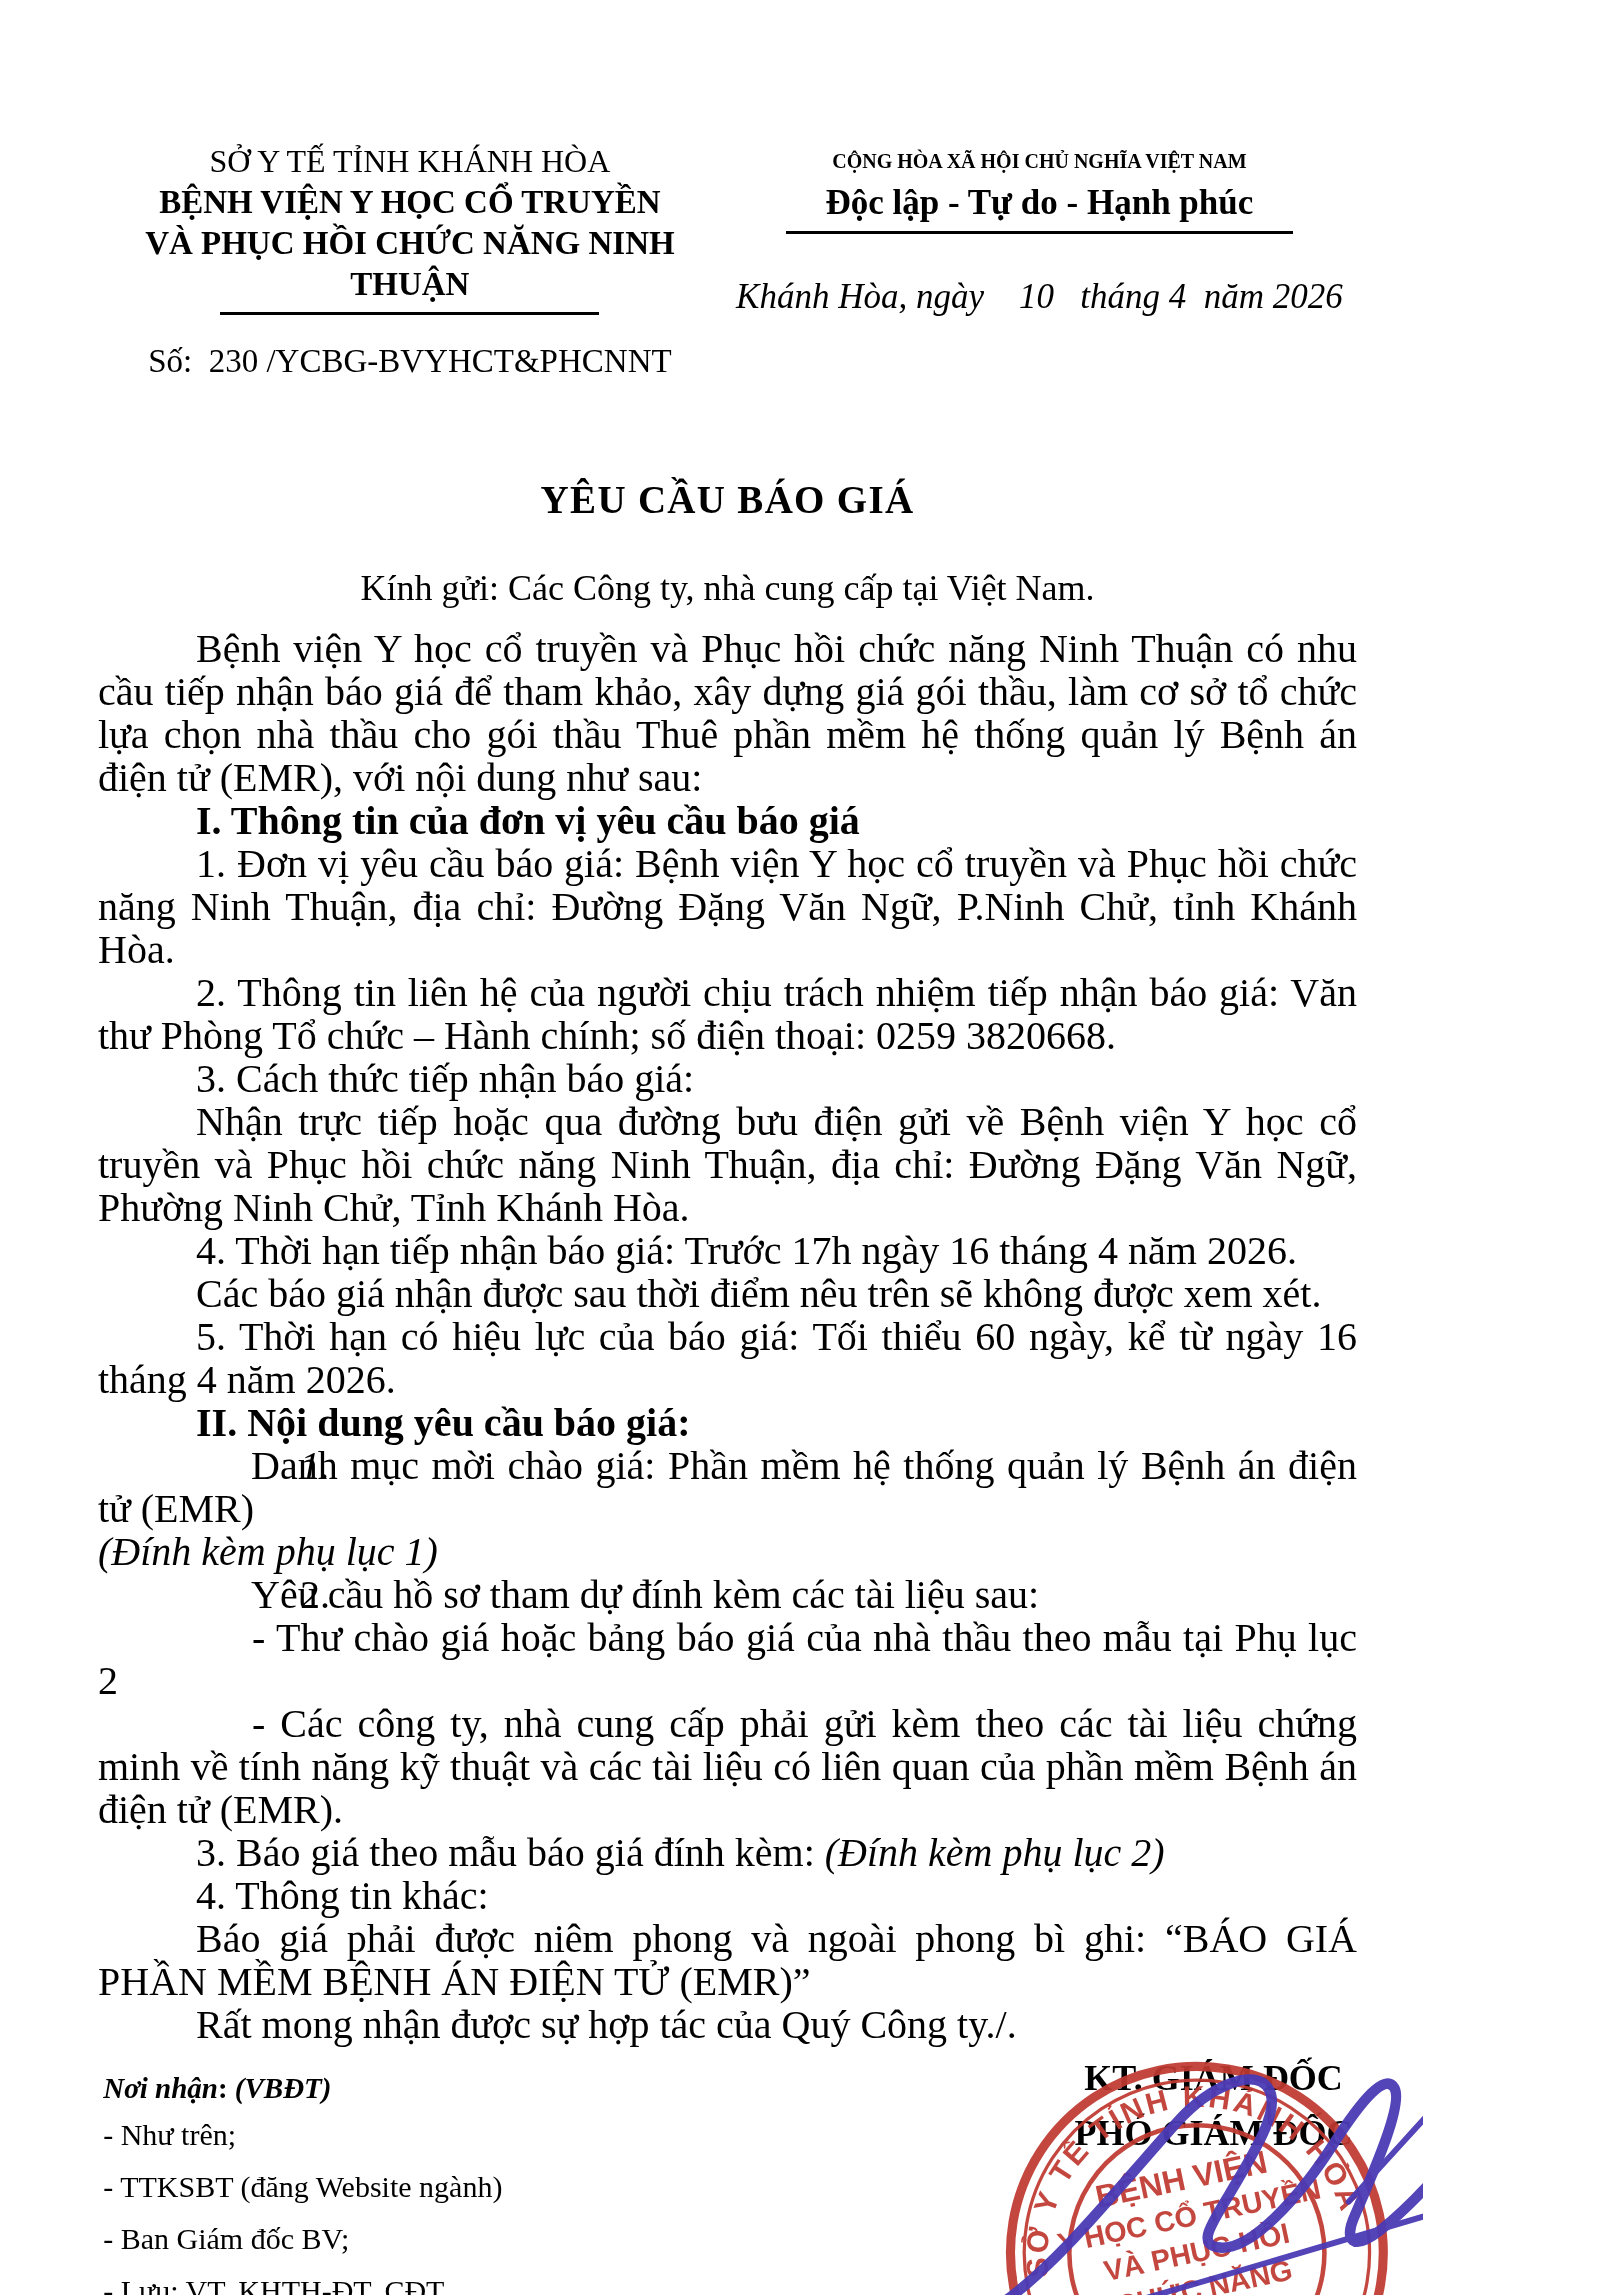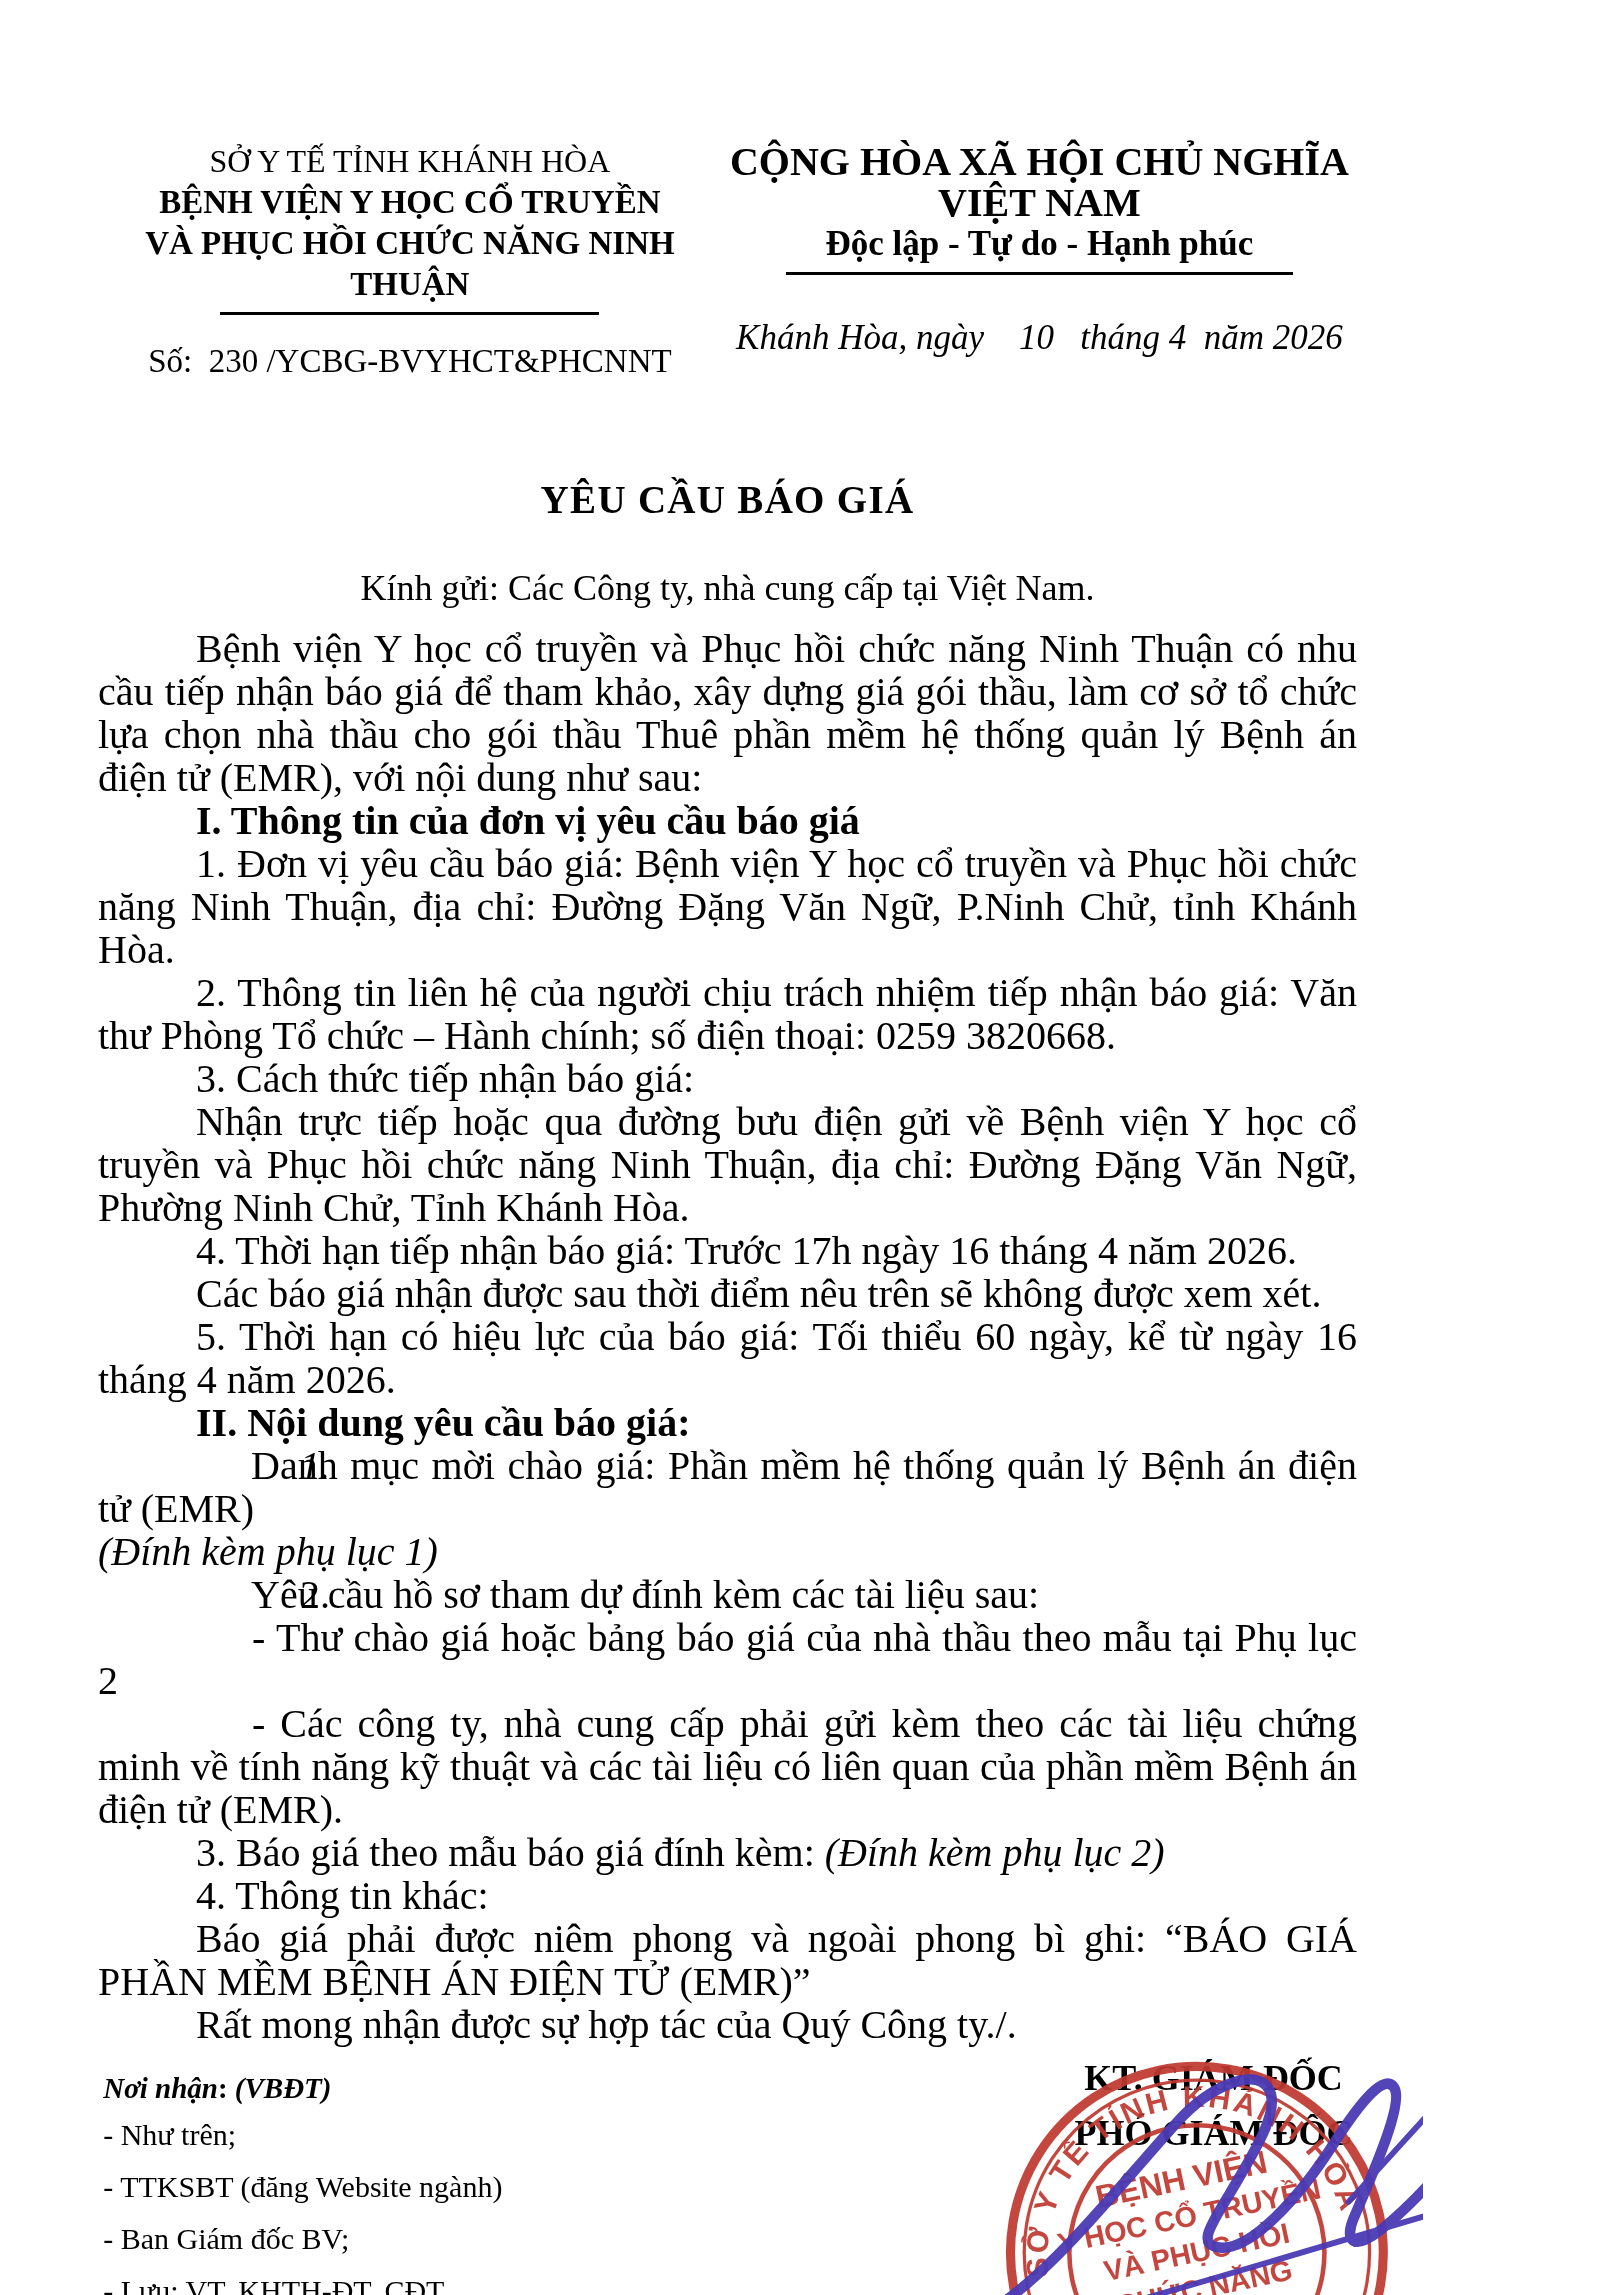--- a/index.html
+++ b/index.html
@@ -10,21 +10,21 @@
   .bi{font-weight:bold;font-style:italic;}
   .jus{text-align:justify;}
   .ind{text-indent:98px;}
   .ind235{text-indent:154px;}
   
   .header{display:flex;}
   .header-col{text-align:center;}
   .header-col.left{width:707px;}
   .header-col.right{width:720px;}
   .hl1{font-size:32px;line-height:41px;}
-  .hl1b{font-size:40px;line-height:41px;font-weight:bold;}
+  .hl1b{font-size:20px;line-height:41px;font-weight:bold;}
   .hl2{font-size:33px;line-height:41px;font-weight:bold;}
   .hl2r{font-size:35px;line-height:42px;font-weight:bold;}
   .sep{border-bottom:3.3px solid #000;margin:6.5px auto 0 auto;}
   .sep-left{width:379px;}
   .sep-right{width:507px;}
   .doc-number{margin-top:27.5px;font-size:33px;line-height:39px;white-space:pre-wrap;}
   .date-line{margin-top:43px;font-size:35px;line-height:39px;font-style:italic;white-space:pre-wrap;}
   
   .title{margin-top:97px;text-align:center;font-size:39px;line-height:43px;font-weight:bold;letter-spacing:1.3px;}
   .salutation{margin-top:46px;text-align:center;font-size:36px;line-height:42px;}

